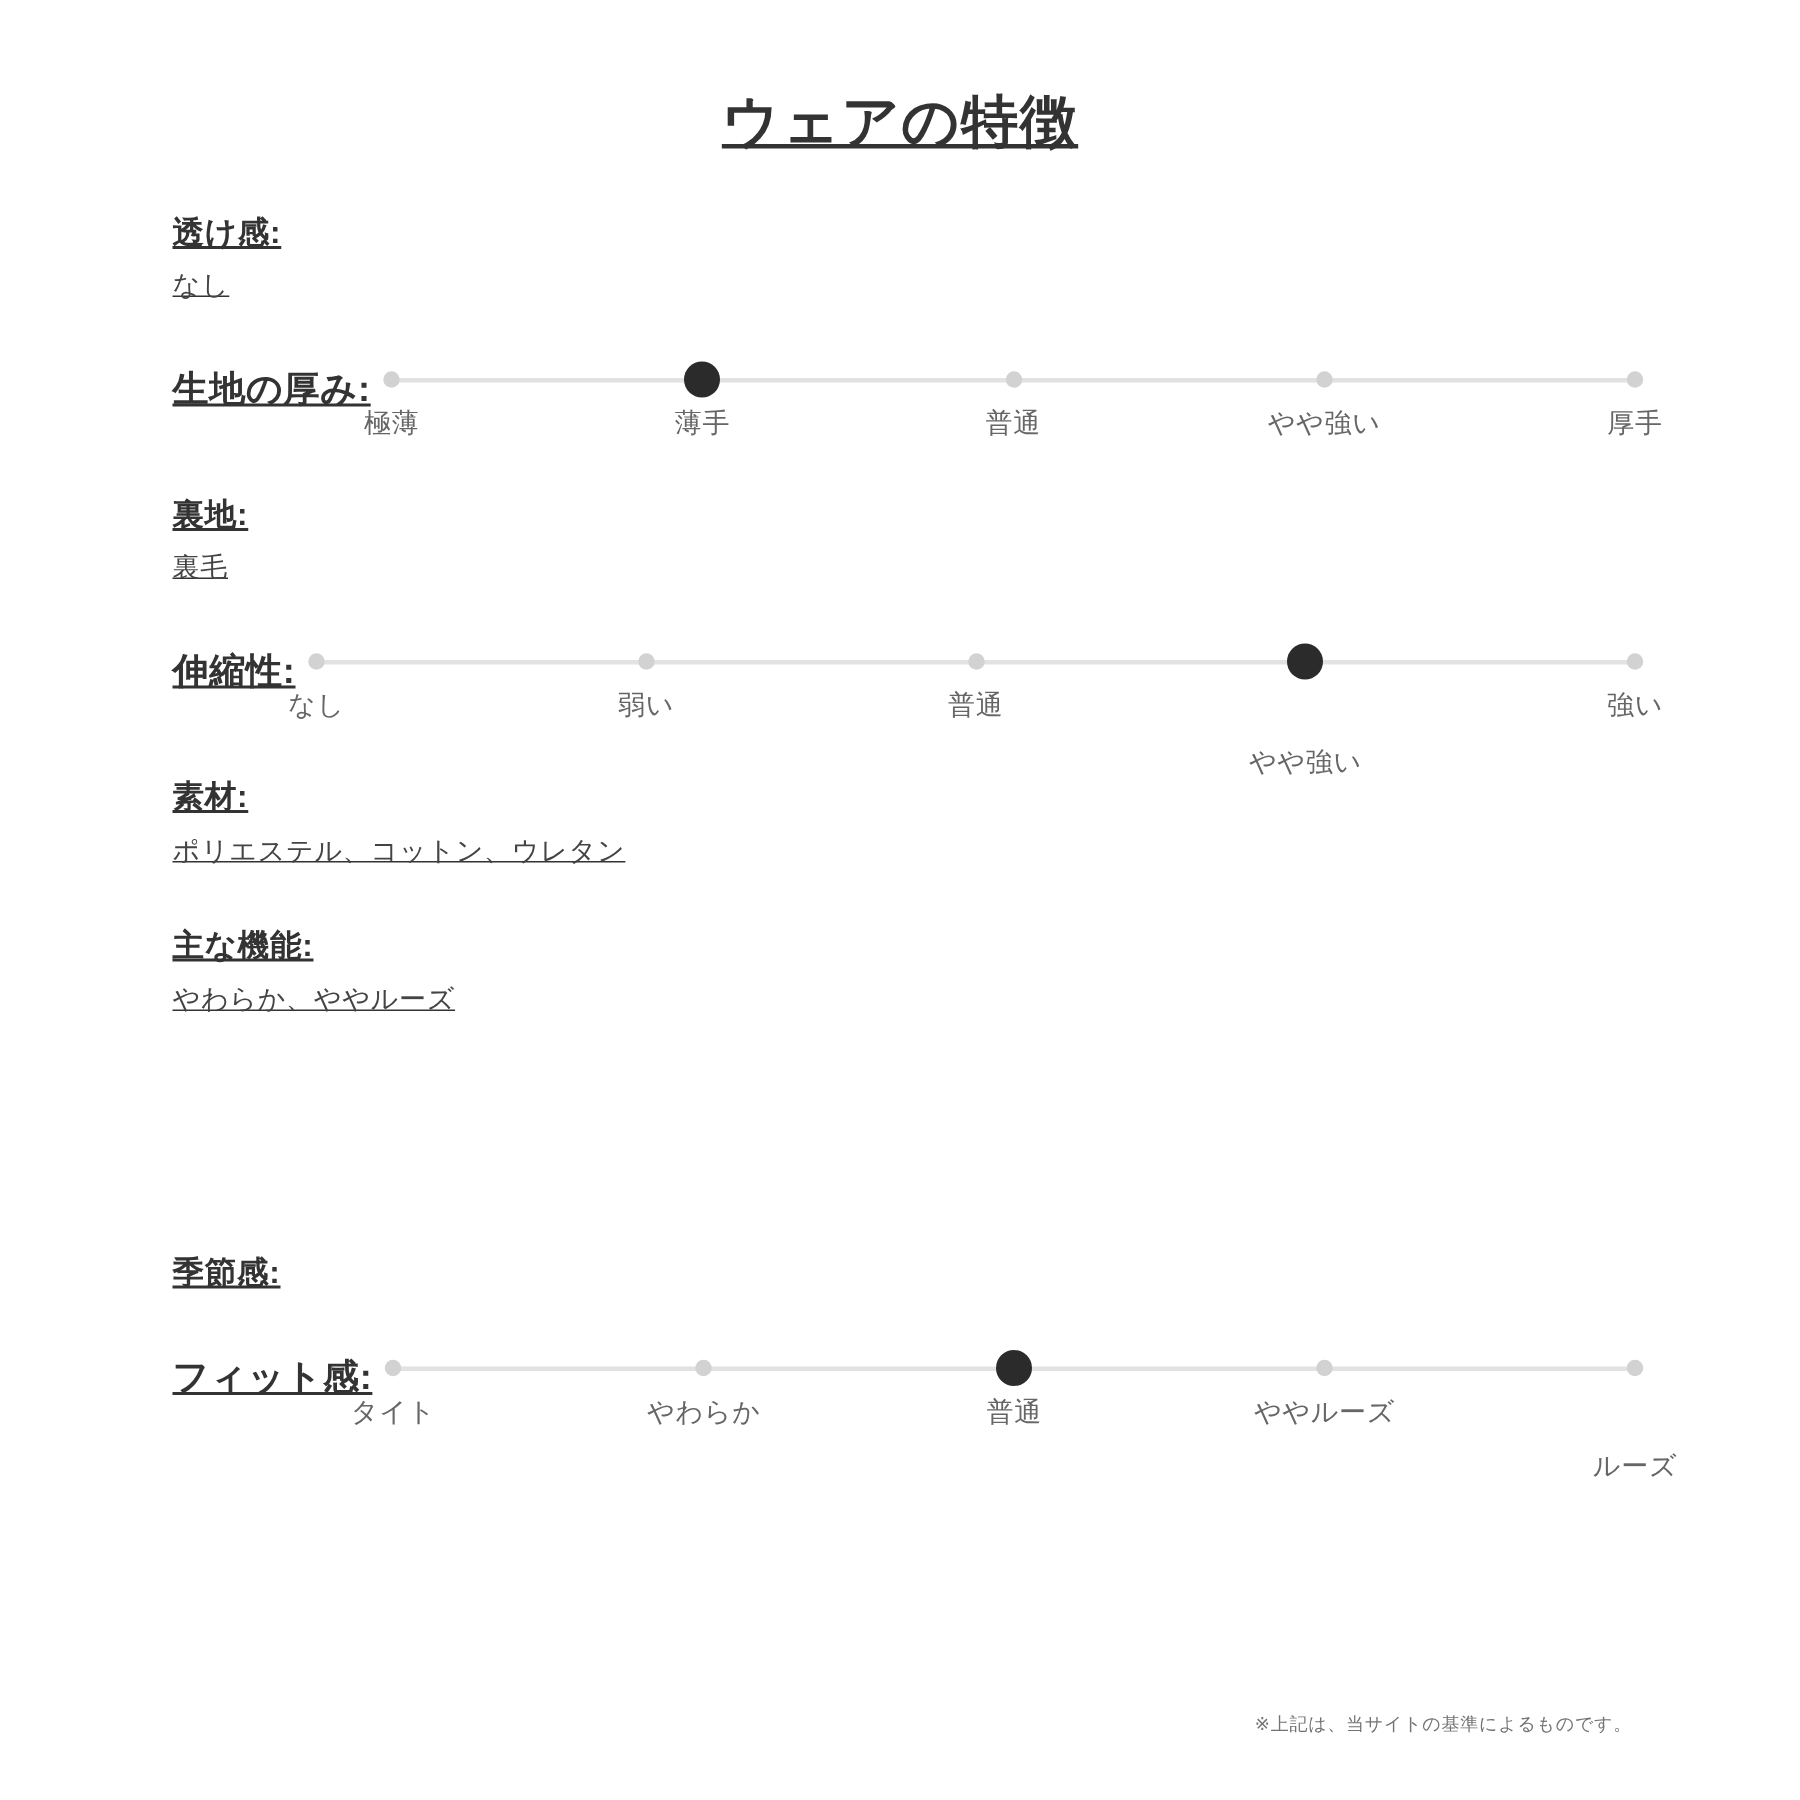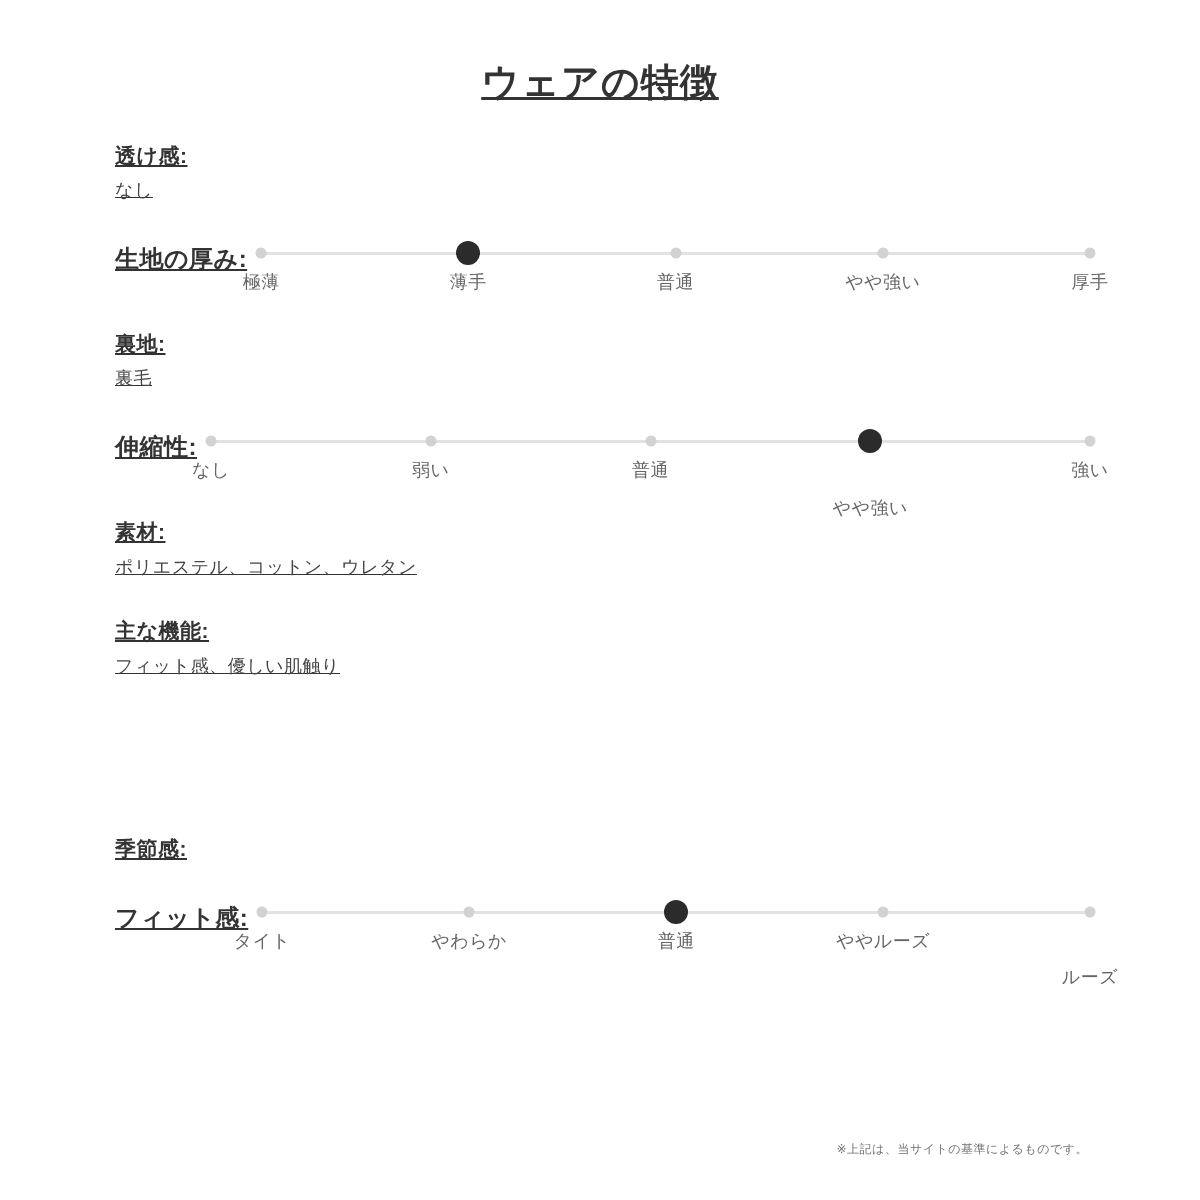--- a/index.html
+++ b/index.html
@@ -205,21 +205,21 @@
       </div>
     </div>
 
     <div class="block">
       <div class="block-label">素材:</div>
       <div class="block-value">ポリエステル、コットン、ウレタン</div>
     </div>
 
     <div class="block">
       <div class="block-label">主な機能:</div>
-      <div class="block-value">フィット感、優しい肌触り</div>
+      <div class="block-value">やわらか、ややルーズ</div>
     </div>
 
     <div class="spacer-big"></div>
 
     <div class="block">
       <div class="block-label">季節感:</div>
     </div>
 
     <div class="scale-row">
       <div class="scale-label">フィット感:</div>

